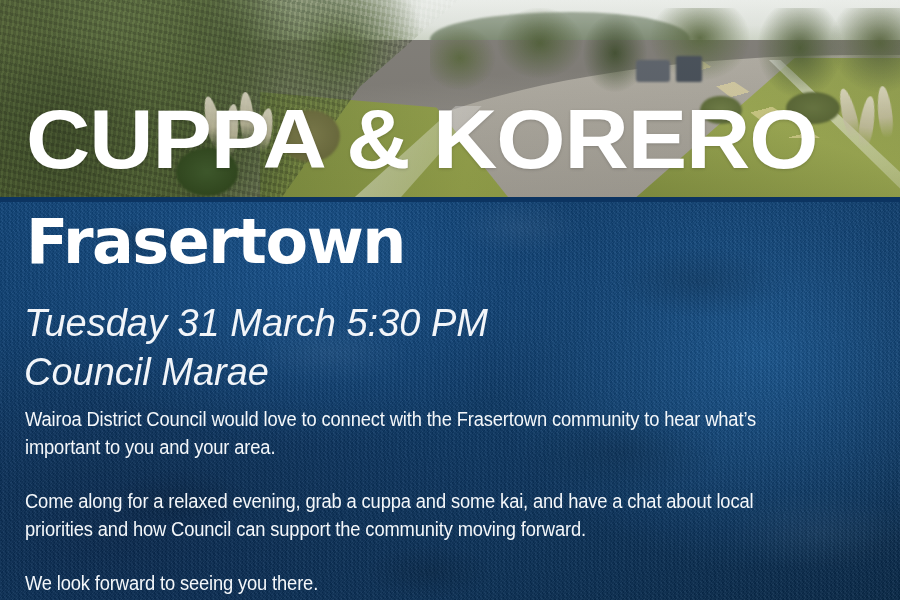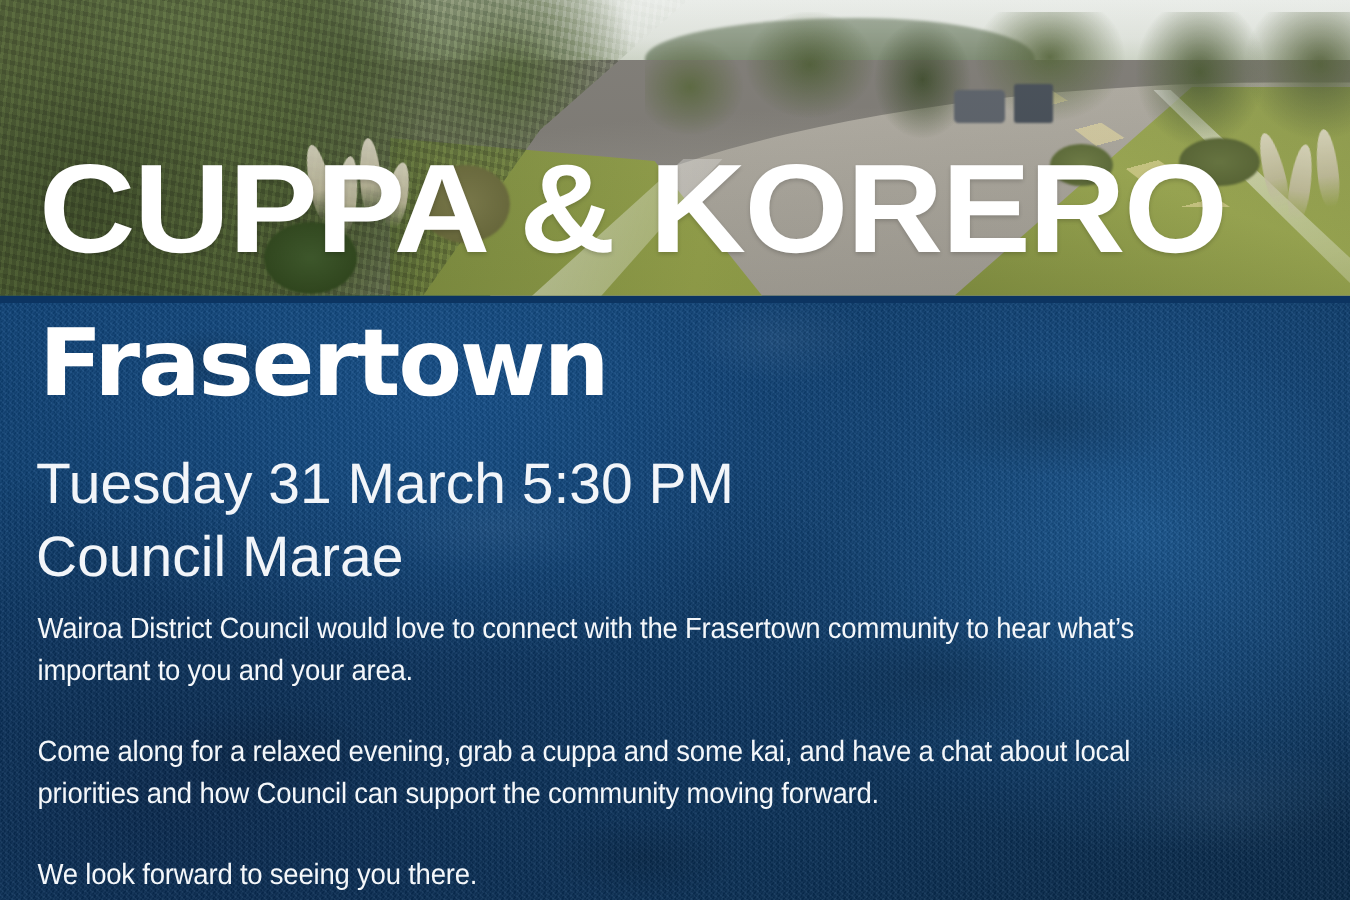--- a/index.html
+++ b/index.html
@@ -19,21 +19,21 @@
     background: #0c3461;
   }
 
   
   .photo-band {
     position: absolute;
     left: 0; top: 0;
     width: 900px;
     height: 197px;
     overflow: hidden;
-    background: #14532d;
+    background: #c2410c;
   }
   .sky {
     position: absolute;
     left: 0; top: 0; width: 900px; height: 46px;
     background: linear-gradient(#e9ece8 0%, #dfe3dc 55%, #c7cfbe 100%);
   }
   .far-hills {
     position: absolute;
     left: 430px; top: 12px; width: 260px; height: 30px;
     background: linear-gradient(#8d9a86, #6d7d63);
@@ -220,21 +220,21 @@
     left: 24px;
     top: 97px;
     font-family: "Liberation Sans", sans-serif;
     font-weight: normal;
     font-size: 38px;
     line-height: 49px;
     color: #f2f5f9;
     letter-spacing: 0px;
     white-space: nowrap;
   }
-  .event-line { display: block; }
+  .event-line { display: block; font-style: italic; }
 
   .body-copy {
     position: absolute;
     left: 25px;
     top: 203px;
     width: 790px;
     font-family: "Liberation Sans", sans-serif;
     font-size: 19.5px;
     line-height: 28px;
     color: #f4f7fa;

